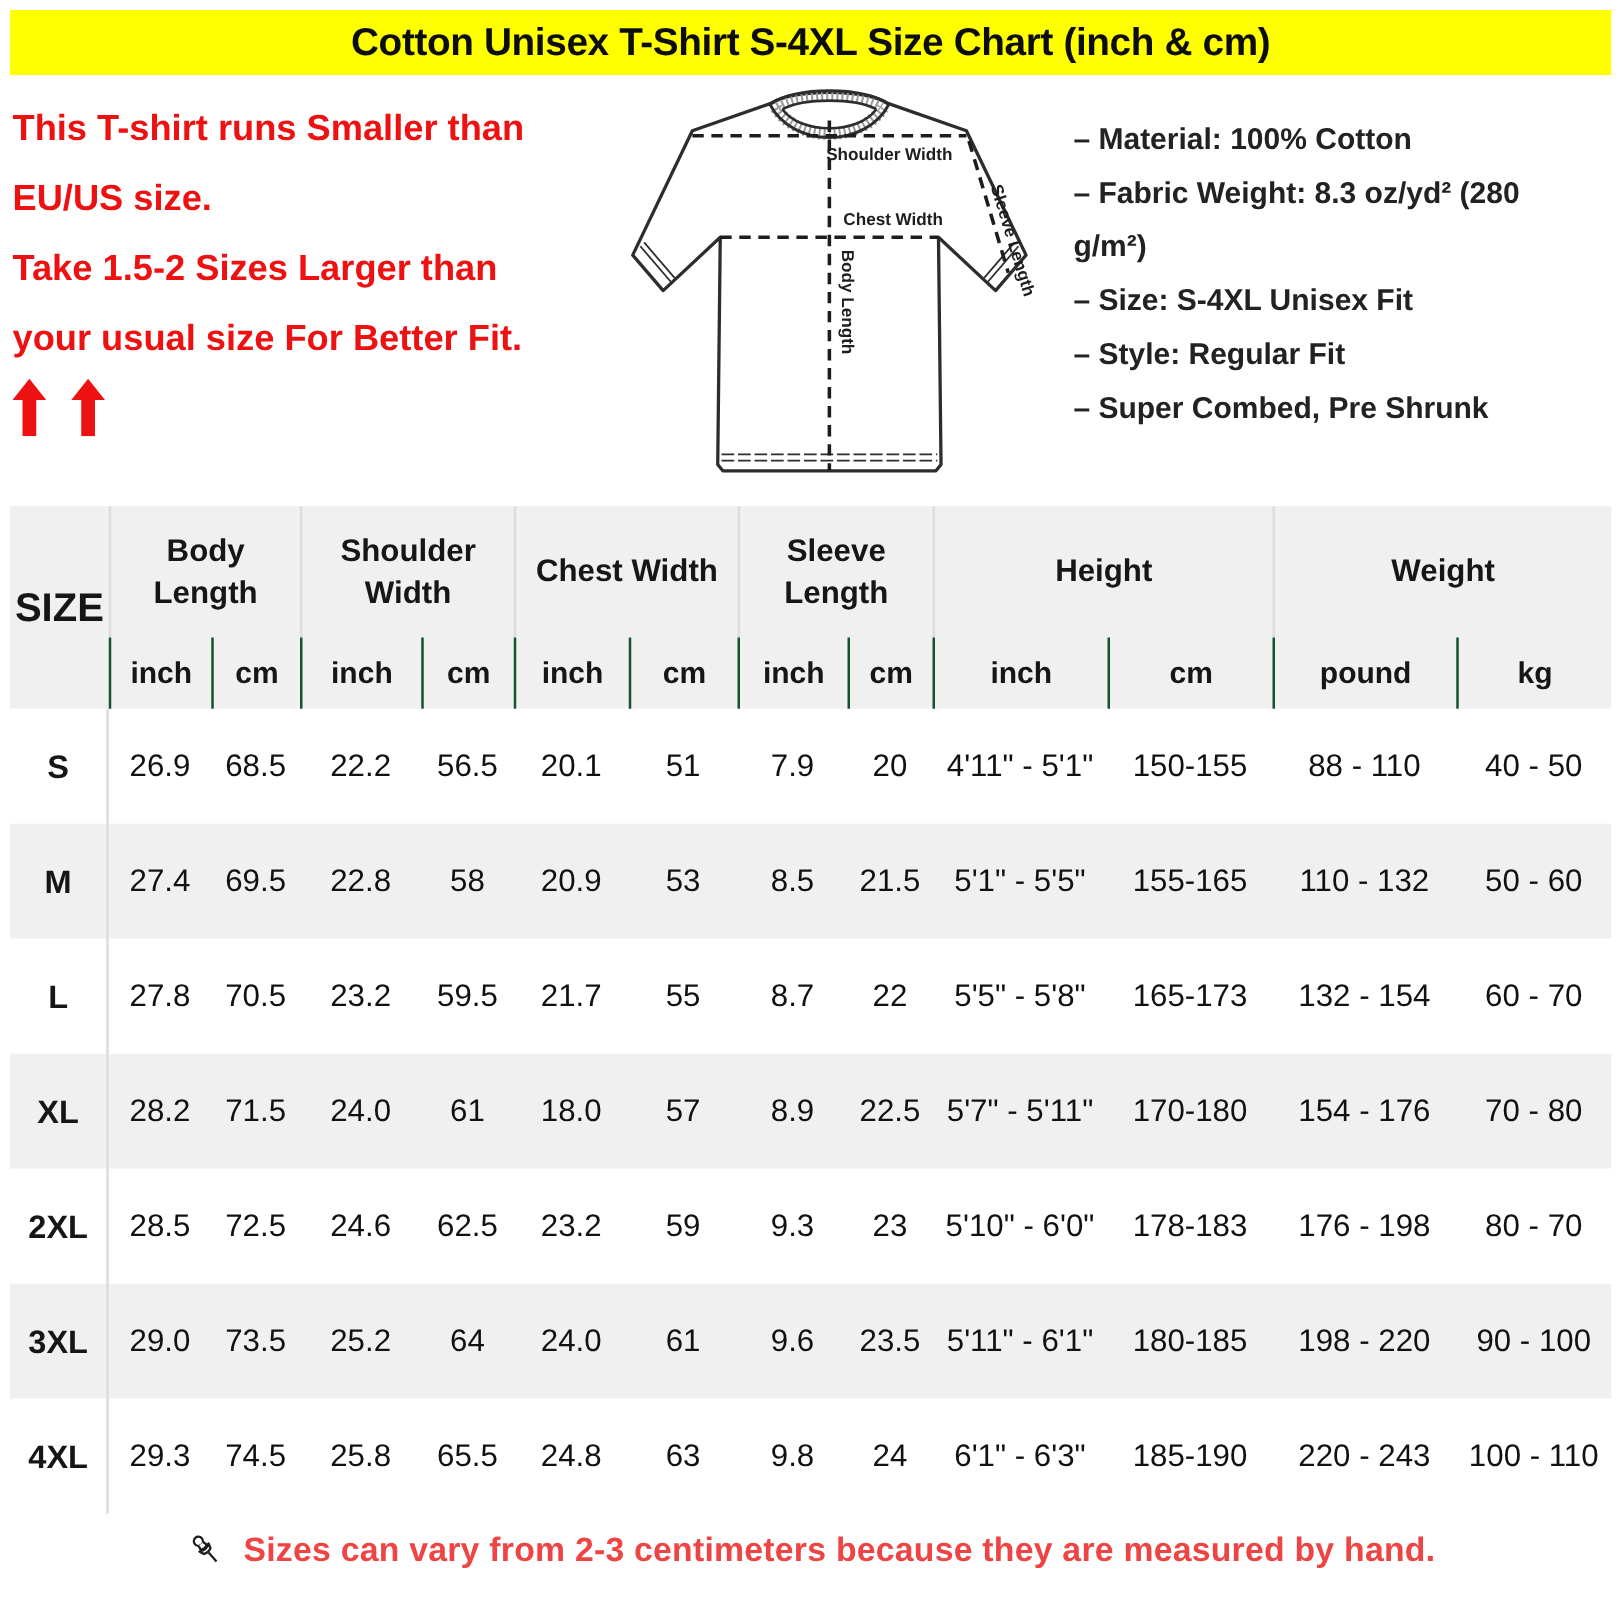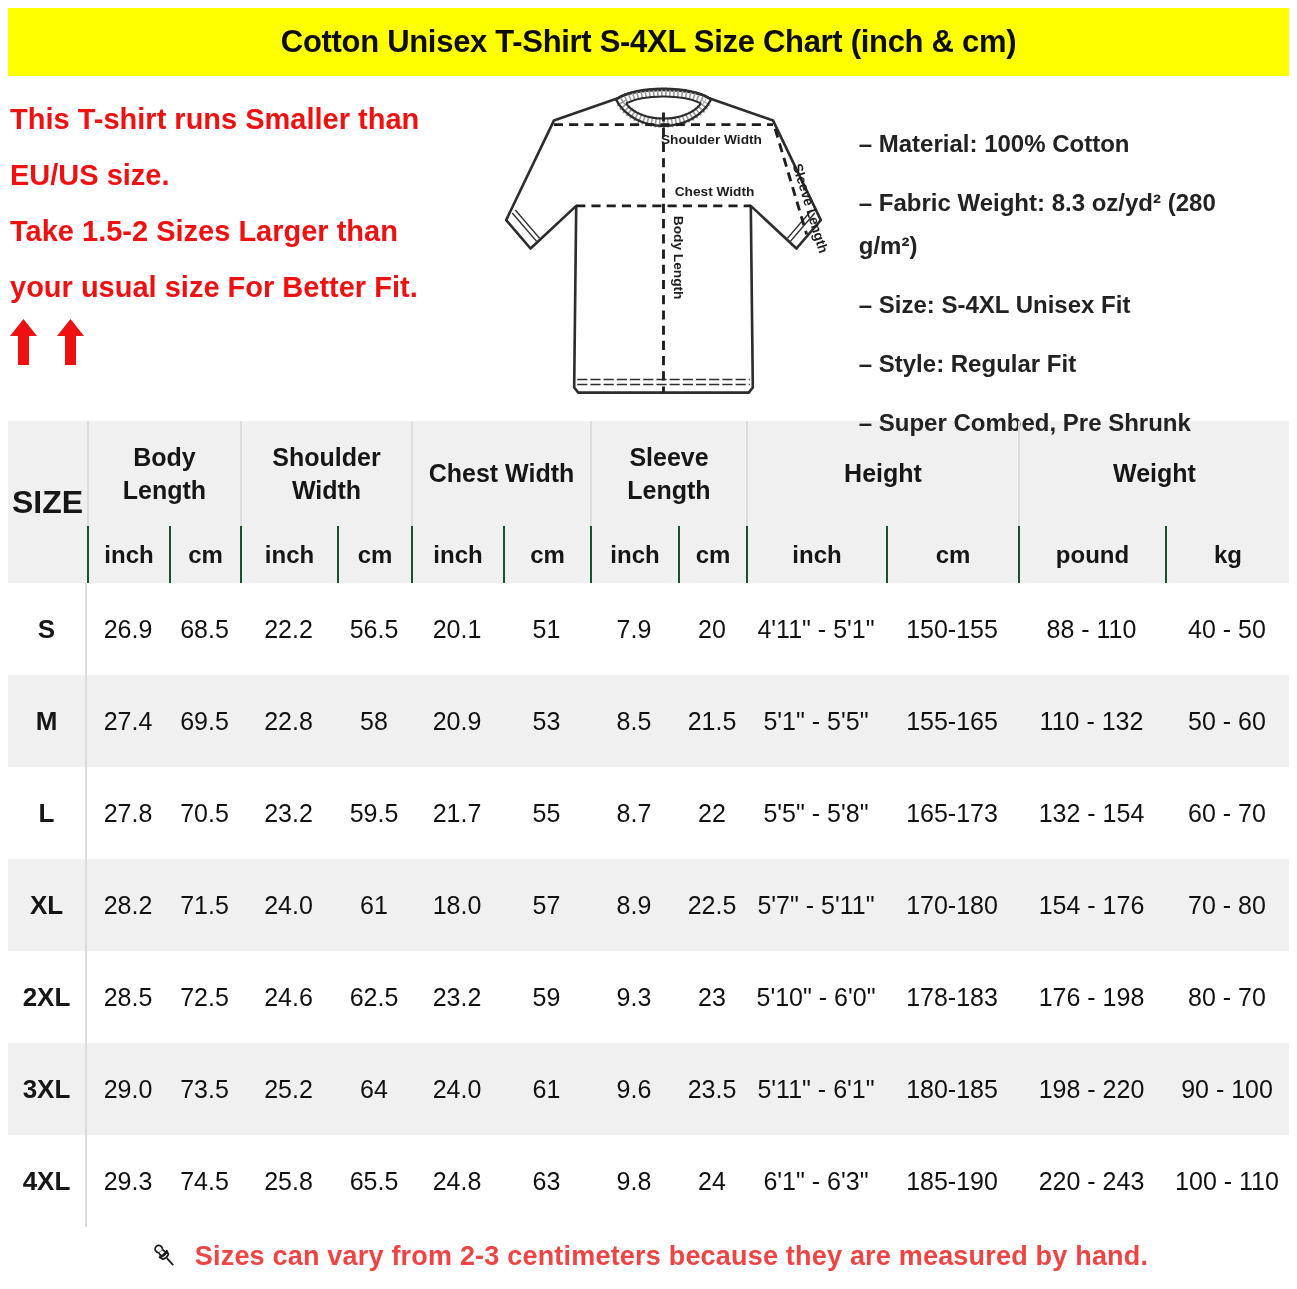--- a/index.html
+++ b/index.html
@@ -8,41 +8,41 @@
     width:1297px; height:1289px;
     background:#ffffff;
     font-family:"Liberation Sans", sans-serif;
     color:#161616;
     overflow:hidden;
   }
   .page { width:1297px; height:1289px; }
 
   
   .banner {
-    margin:8px 8px 0 8px; height:68px;
+    margin:8px 8px 0 8px; height:52px;
     background:#FFFF00;
     display:flex; align-items:center; justify-content:center;
   }
   .banner .title {
     font-size:31px; font-weight:bold; letter-spacing:-0.3px; color:#0d0d0d;
   }
 
   
   .hero { margin:0 8px; height:345px; display:flex; }
   .notice {
     width:492px; padding:15px 0 0 2px;
     color:#EE1111; font-weight:bold; font-size:29px; line-height:56px;
   }
   .notice .arrows { margin-top:4px; height:48px; display:flex; gap:20px; }
   .diagram { width:335px; padding-top:4px; }
   .specs {
     width:462px; padding:30px 0 0 28px;
     font-size:24px; font-weight:bold; line-height:43px; color:#222222;
   }
-  .specs .spec-item { width:420px;margin-top:16px; }
+  .specs .spec-item { width:420px; }
 
   
   .size-table { margin:0 8px; }
   .grid13 {
     display:grid;
     grid-template-columns:79px 82px 71px 97px 74px 92px 87px 88px 68px 140px 132px 147px 124px;
   }
   .thead { background:#F0F0F0; grid-template-rows:105px 57px; }
   .cell {
     display:flex; align-items:center; justify-content:center;

